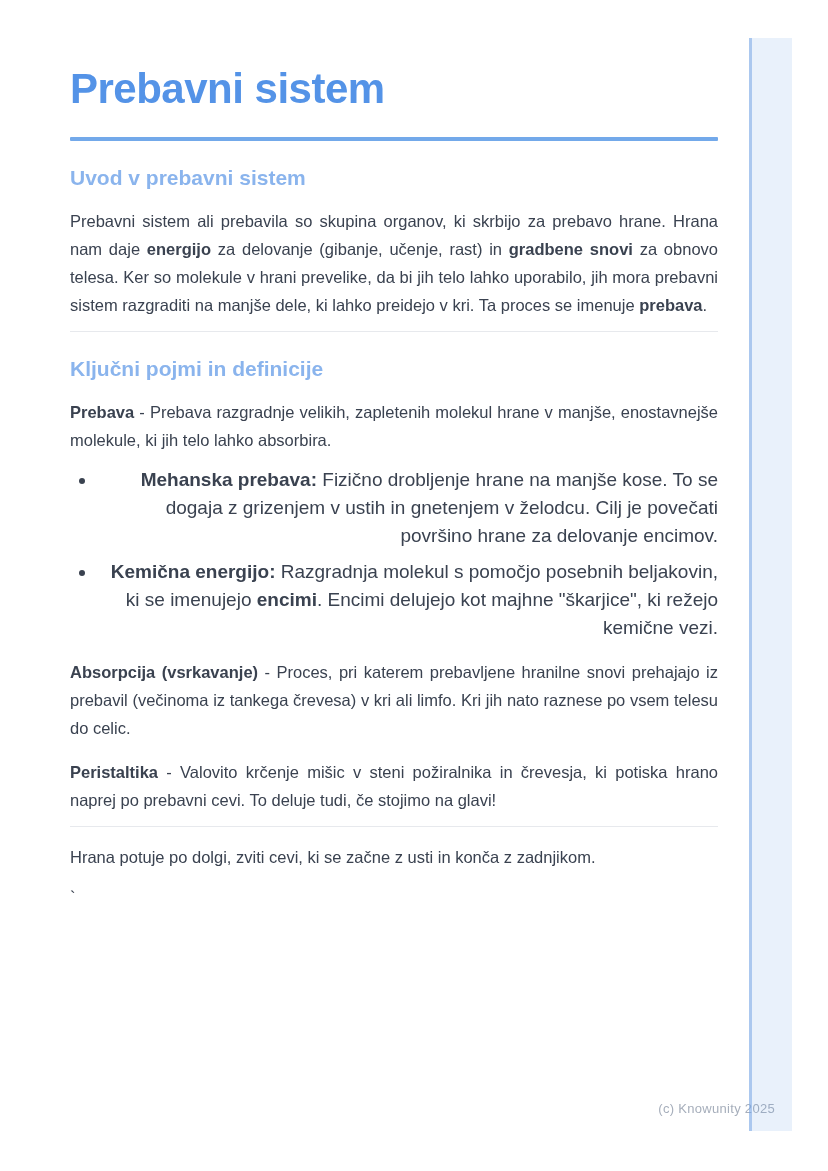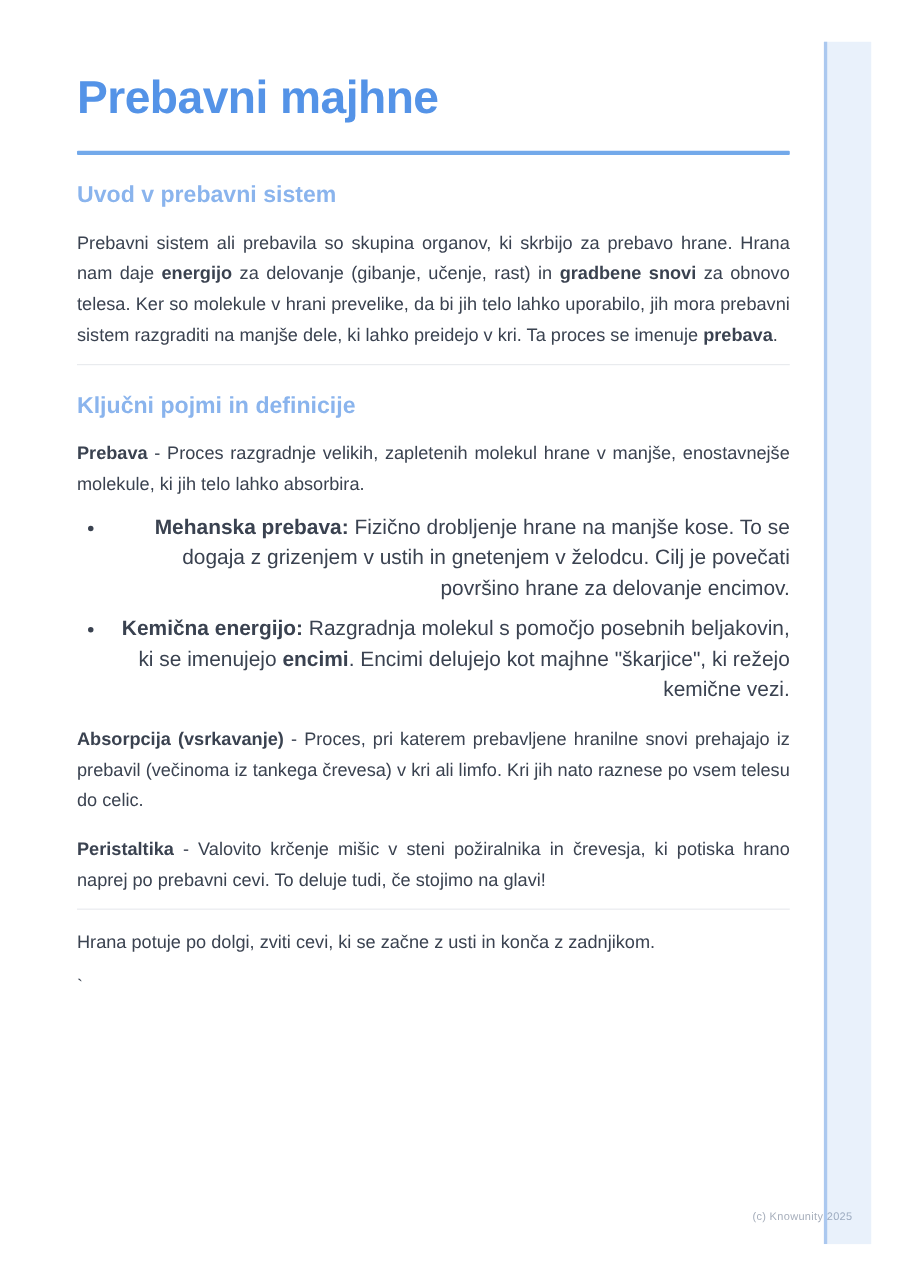--- a/index.html
+++ b/index.html
@@ -74,21 +74,21 @@
   .stray{
     font-size:16.5px;
     line-height:28px;
     color:var(--body-text);
     margin:0;
   }
   .footer{
     position:absolute;
     top:1101px;
     right:53px;
-    font-size:10px;
+    font-size:13px;
     letter-spacing:0.3px;
     color:var(--footer-gray);
     z-index:1;
   }
   .side-panel{
     position:absolute;
     left:749px;
     top:38px;
     width:40px;
     height:1093px;
@@ -96,31 +96,31 @@
     border-left:3px solid var(--highlight-edge);
     z-index:2;
     pointer-events:none;
   }
 </style>
 </head>
 <body>
 
 <div class="page">
   <div class="content">
-    <h1>Prebavni majhne</h1>
+    <h1>Prebavni sistem</h1>
     <div class="rule"></div>
     <div id="doc-body">
         <section>
           <h2>Uvod v prebavni sistem</h2>
           <p class="para"><span>Prebavni sistem ali prebavila so skupina organov, ki skrbijo za prebavo hrane. Hrana nam daje </span><span class="b">energijo</span><span> za delovanje (gibanje, učenje, rast) in </span><span class="b">gradbene snovi</span><span> za obnovo telesa. Ker so molekule v hrani prevelike, da bi jih telo lahko uporabilo, jih mora prebavni sistem razgraditi na manjše dele, ki lahko preidejo v kri. Ta proces se imenuje </span><span class="b">prebava</span><span>.</span></p>
         </section>
         <section>
           <hr class="divider">
           <h2>Ključni pojmi in definicije</h2>
-          <p class="para"><span class="b">Prebava</span><span> - Proces razgradnje velikih, zapletenih molekul hrane v manjše, enostavnejše molekule, ki jih telo lahko absorbira.</span></p>
+          <p class="para"><span class="b">Prebava</span><span> - Prebava razgradnje velikih, zapletenih molekul hrane v manjše, enostavnejše molekule, ki jih telo lahko absorbira.</span></p>
           <ul class="blist">
             <li><span class="b">Mehanska prebava:</span><span> Fizično drobljenje hrane na manjše kose. To se dogaja z grizenjem v ustih in gnetenjem v želodcu. Cilj je povečati površino hrane za delovanje encimov.</span></li>
             <li><span class="b">Kemična energijo:</span><span> Razgradnja molekul s pomočjo posebnih beljakovin, ki se imenujejo </span><span class="b">encimi</span><span>. Encimi delujejo kot majhne "škarjice", ki režejo kemične vezi.</span></li>
           </ul>
           <p class="para"><span class="b">Absorpcija (vsrkavanje)</span><span> - Proces, pri katerem prebavljene hranilne snovi prehajajo iz prebavil (večinoma iz tankega črevesa) v kri ali limfo. Kri jih nato raznese po vsem telesu do celic.</span></p>
           <p class="para"><span class="b">Peristaltika</span><span> - Valovito krčenje mišic v steni požiralnika in črevesja, ki potiska hrano naprej po prebavni cevi. To deluje tudi, če stojimo na glavi!</span></p>
         </section>
         <section>
           <hr class="divider">
           <p class="para"><span>Hrana potuje po dolgi, zviti cevi, ki se začne z usti in konča z zadnjikom.</span></p>

